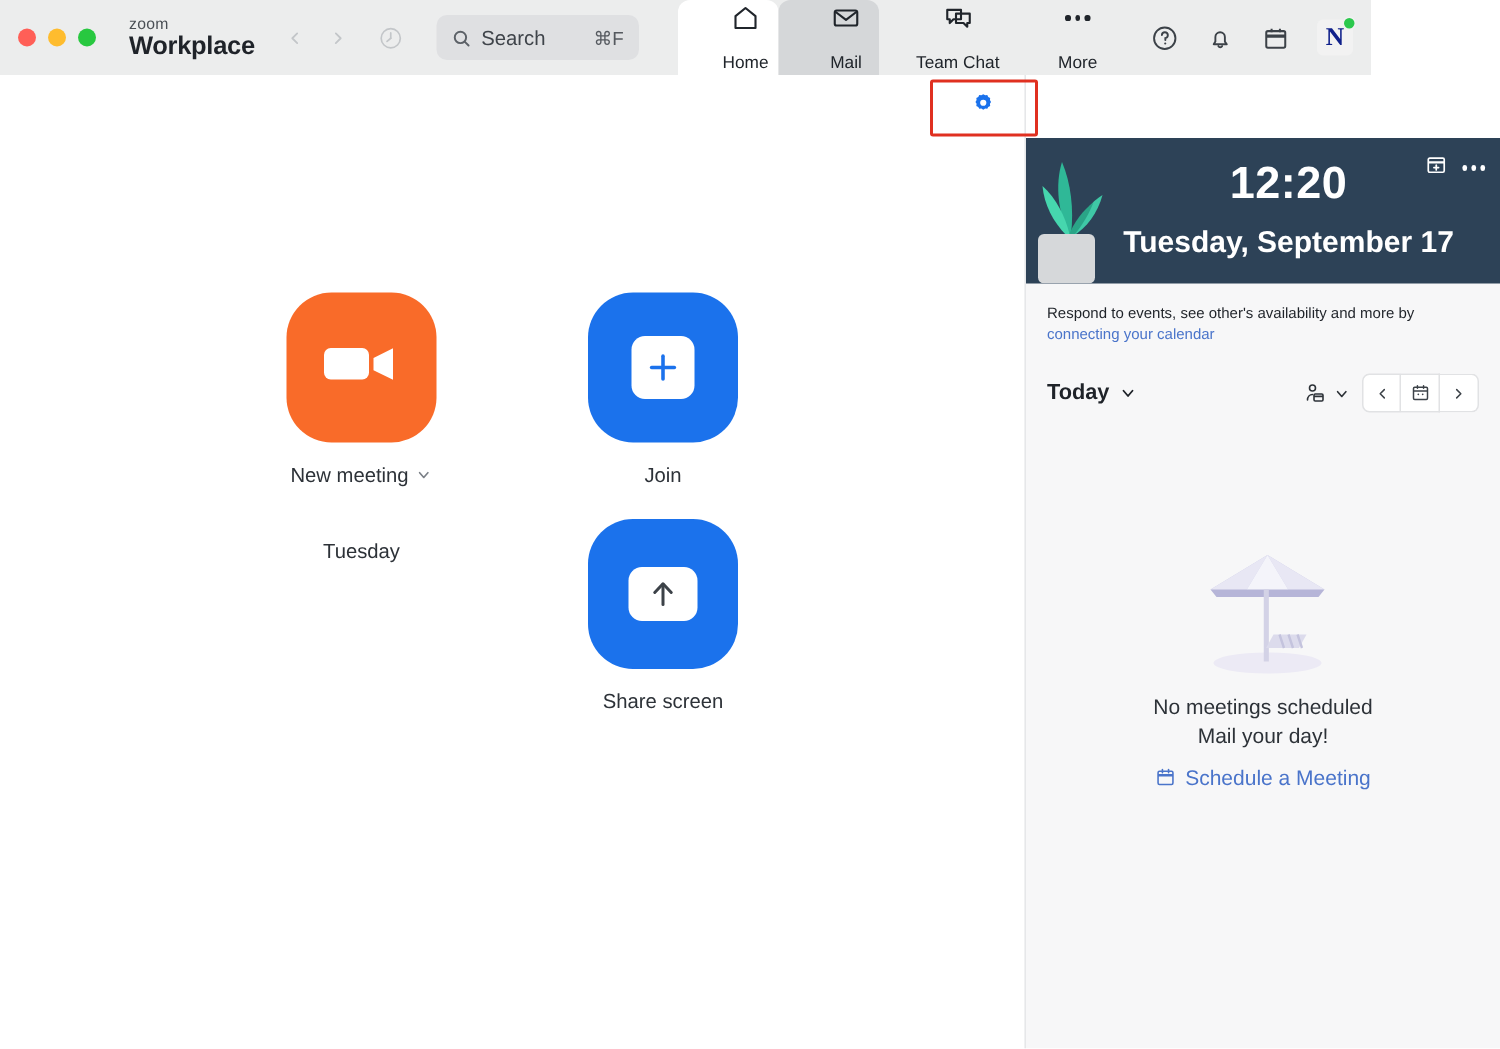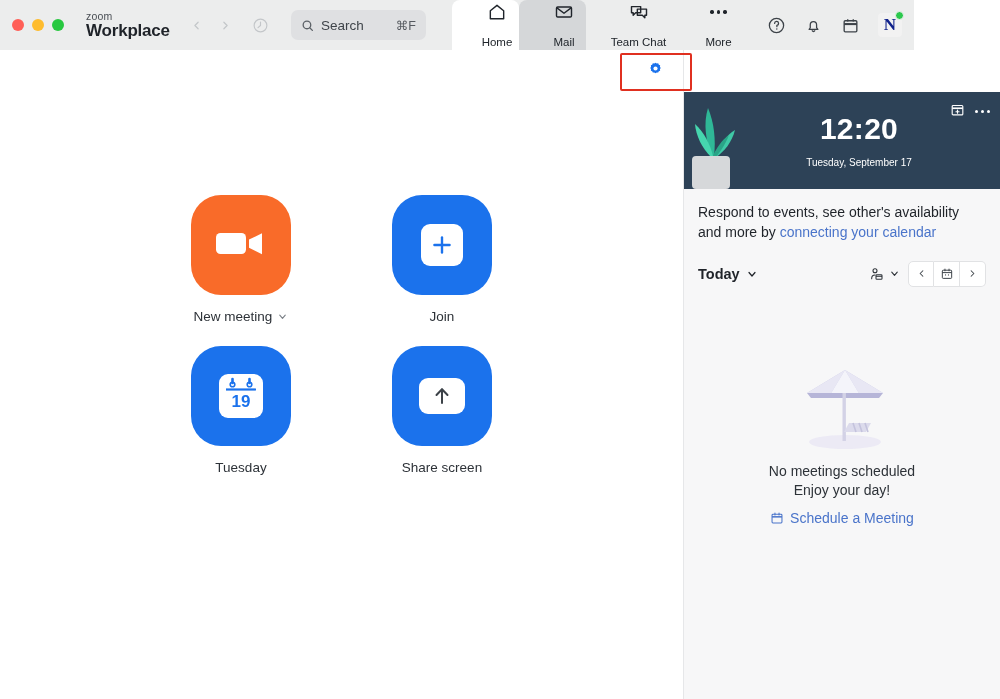--- a/index.html
+++ b/index.html
@@ -104,24 +104,24 @@
   }
 
   .banner {
     position: relative; height: 97px; background: #2d4257; overflow: hidden;
     display: flex; align-items: center; justify-content: flex-end;
   }
   .banner .plant { position: absolute; left: 2px; bottom: 0; width: 52px; height: 95px; }
   .banner .b-icons { position: absolute; right: 10px; top: 10px; display: flex; align-items: center; gap: 10px; color: #ffffff; }
   .banner .btext { text-align: center; width: 100%; padding-left: 34px; }
   .banner .time { font-size: 30px; font-weight: 700; color: #ffffff; letter-spacing: .3px; line-height: 1.05; }
-  .banner .date { font-size: 10px; font-weight: 400; color: #ffffff; margin-top: 12px; }
+  .banner .date { font-size: 20px; font-weight: 700; color: #ffffff; margin-top: 12px; }
 
   .connect {
-    padding: 14px 16px 6px 14px; font-size: 14px; color: #1f2329; line-height: 1.42;
+    padding: 14px 16px 6px 14px; font-size: 10px; color: #1f2329; line-height: 1.42;
   }
   .connect a { color: #4a74ca; text-decoration: none; }
 
   .todayrow {
     display: flex; align-items: center; justify-content: space-between;
     padding: 12px 14px 10px 14px;
   }
   .today-left { display: flex; align-items: center; gap: 6px; font-size: 14.5px; font-weight: 700; color: #1f2329; }
   .today-right { display: flex; align-items: center; gap: 8px; }
   .people-sel { display: flex; align-items: center; gap: 4px; color: #2d3238; }
@@ -290,32 +290,20 @@
             </span>
           </div>
           <div class="caption">
             <span>Join</span>
           </div>
         </div>
       </div>
 
       <div class="action-row">
         <div class="action">
-          <div class="tile blue">
-            <span class="whitebox" style="width:44px;height:44px;position:relative;flex-direction:column;">
-              <svg width="44" height="44" viewBox="0 0 44 44" style="position:absolute;left:0;top:0;">
-                <path d="M13.5 5 v4" stroke="#1b72ec" stroke-width="2.6" stroke-linecap="round" fill="none"></path>
-                <path d="M30.5 5 v4" stroke="#1b72ec" stroke-width="2.6" stroke-linecap="round" fill="none"></path>
-                <circle cx="13.5" cy="10.5" r="2.3" fill="none" stroke="#1b72ec" stroke-width="1.6"></circle>
-                <circle cx="30.5" cy="10.5" r="2.3" fill="none" stroke="#1b72ec" stroke-width="1.6"></circle>
-                <line x1="7" y1="15.5" x2="37" y2="15.5" stroke="#1b72ec" stroke-width="2.2"></line>
-              </svg>
-              <span style="font-size:17px;font-weight:700;color:#1b72ec;margin-top:13px;">19</span>
-            </span>
-          </div>
           <div class="caption">
             <span>Tuesday</span>
           </div>
         </div>
 
         <div class="action">
           <div class="tile blue">
             <span class="whitebox" style="width:46px;height:36px;">
               <svg width="24" height="24" viewBox="0 0 24 24" fill="none" stroke="#3c4248" stroke-width="2" stroke-linecap="round" stroke-linejoin="round">
                   <line x1="12" y1="19" x2="12" y2="5.5"></line>
@@ -438,21 +426,21 @@
           <path d="M58 20 L20 43 L43 45 Z" fill="#e8e7f4"></path>
           <path d="M58 20 L96 43 L73 45 Z" fill="#e8e7f4"></path>
           <path d="M43 45 L58 20 L73 45 Z" fill="#f4f4fa"></path>
           <path d="M20 43 L96 43 L92 48 L24 48 Z" fill="#b6b5d8"></path>
           <rect x="55.5" y="43" width="3.4" height="48" fill="#d3d2e6"></rect>
           <path d="M62 73 l22 0 -5 9 -22 0 Z" fill="#dcdbec"></path>
           <path d="M66 73 l3 9 M72 73 l3 9 M78 73 l3 9" stroke="#c4c3dd" stroke-width="1.6"></path>
         </svg>
       </span>
       <div class="l1">No meetings scheduled</div>
-      <div class="l2">Enjoy your day!</div>
+      <div class="l2">Mail your day!</div>
       <div class="sched">
         <span style="display:flex;">
           <svg width="14" height="14" viewBox="0 0 24 24" fill="none" stroke="#4a74ca" stroke-width="1.8">
               <rect x="3.5" y="5.5" width="17" height="15" rx="1.6"></rect>
               <line x1="3.5" y1="10" x2="20.5" y2="10" stroke-width="2.6"></line>
               <line x1="8.5" y1="3.5" x2="8.5" y2="7" stroke-linecap="round"></line>
               <line x1="15.5" y1="3.5" x2="15.5" y2="7" stroke-linecap="round"></line>
             </svg>
         </span>
         <span>Schedule a Meeting</span>

